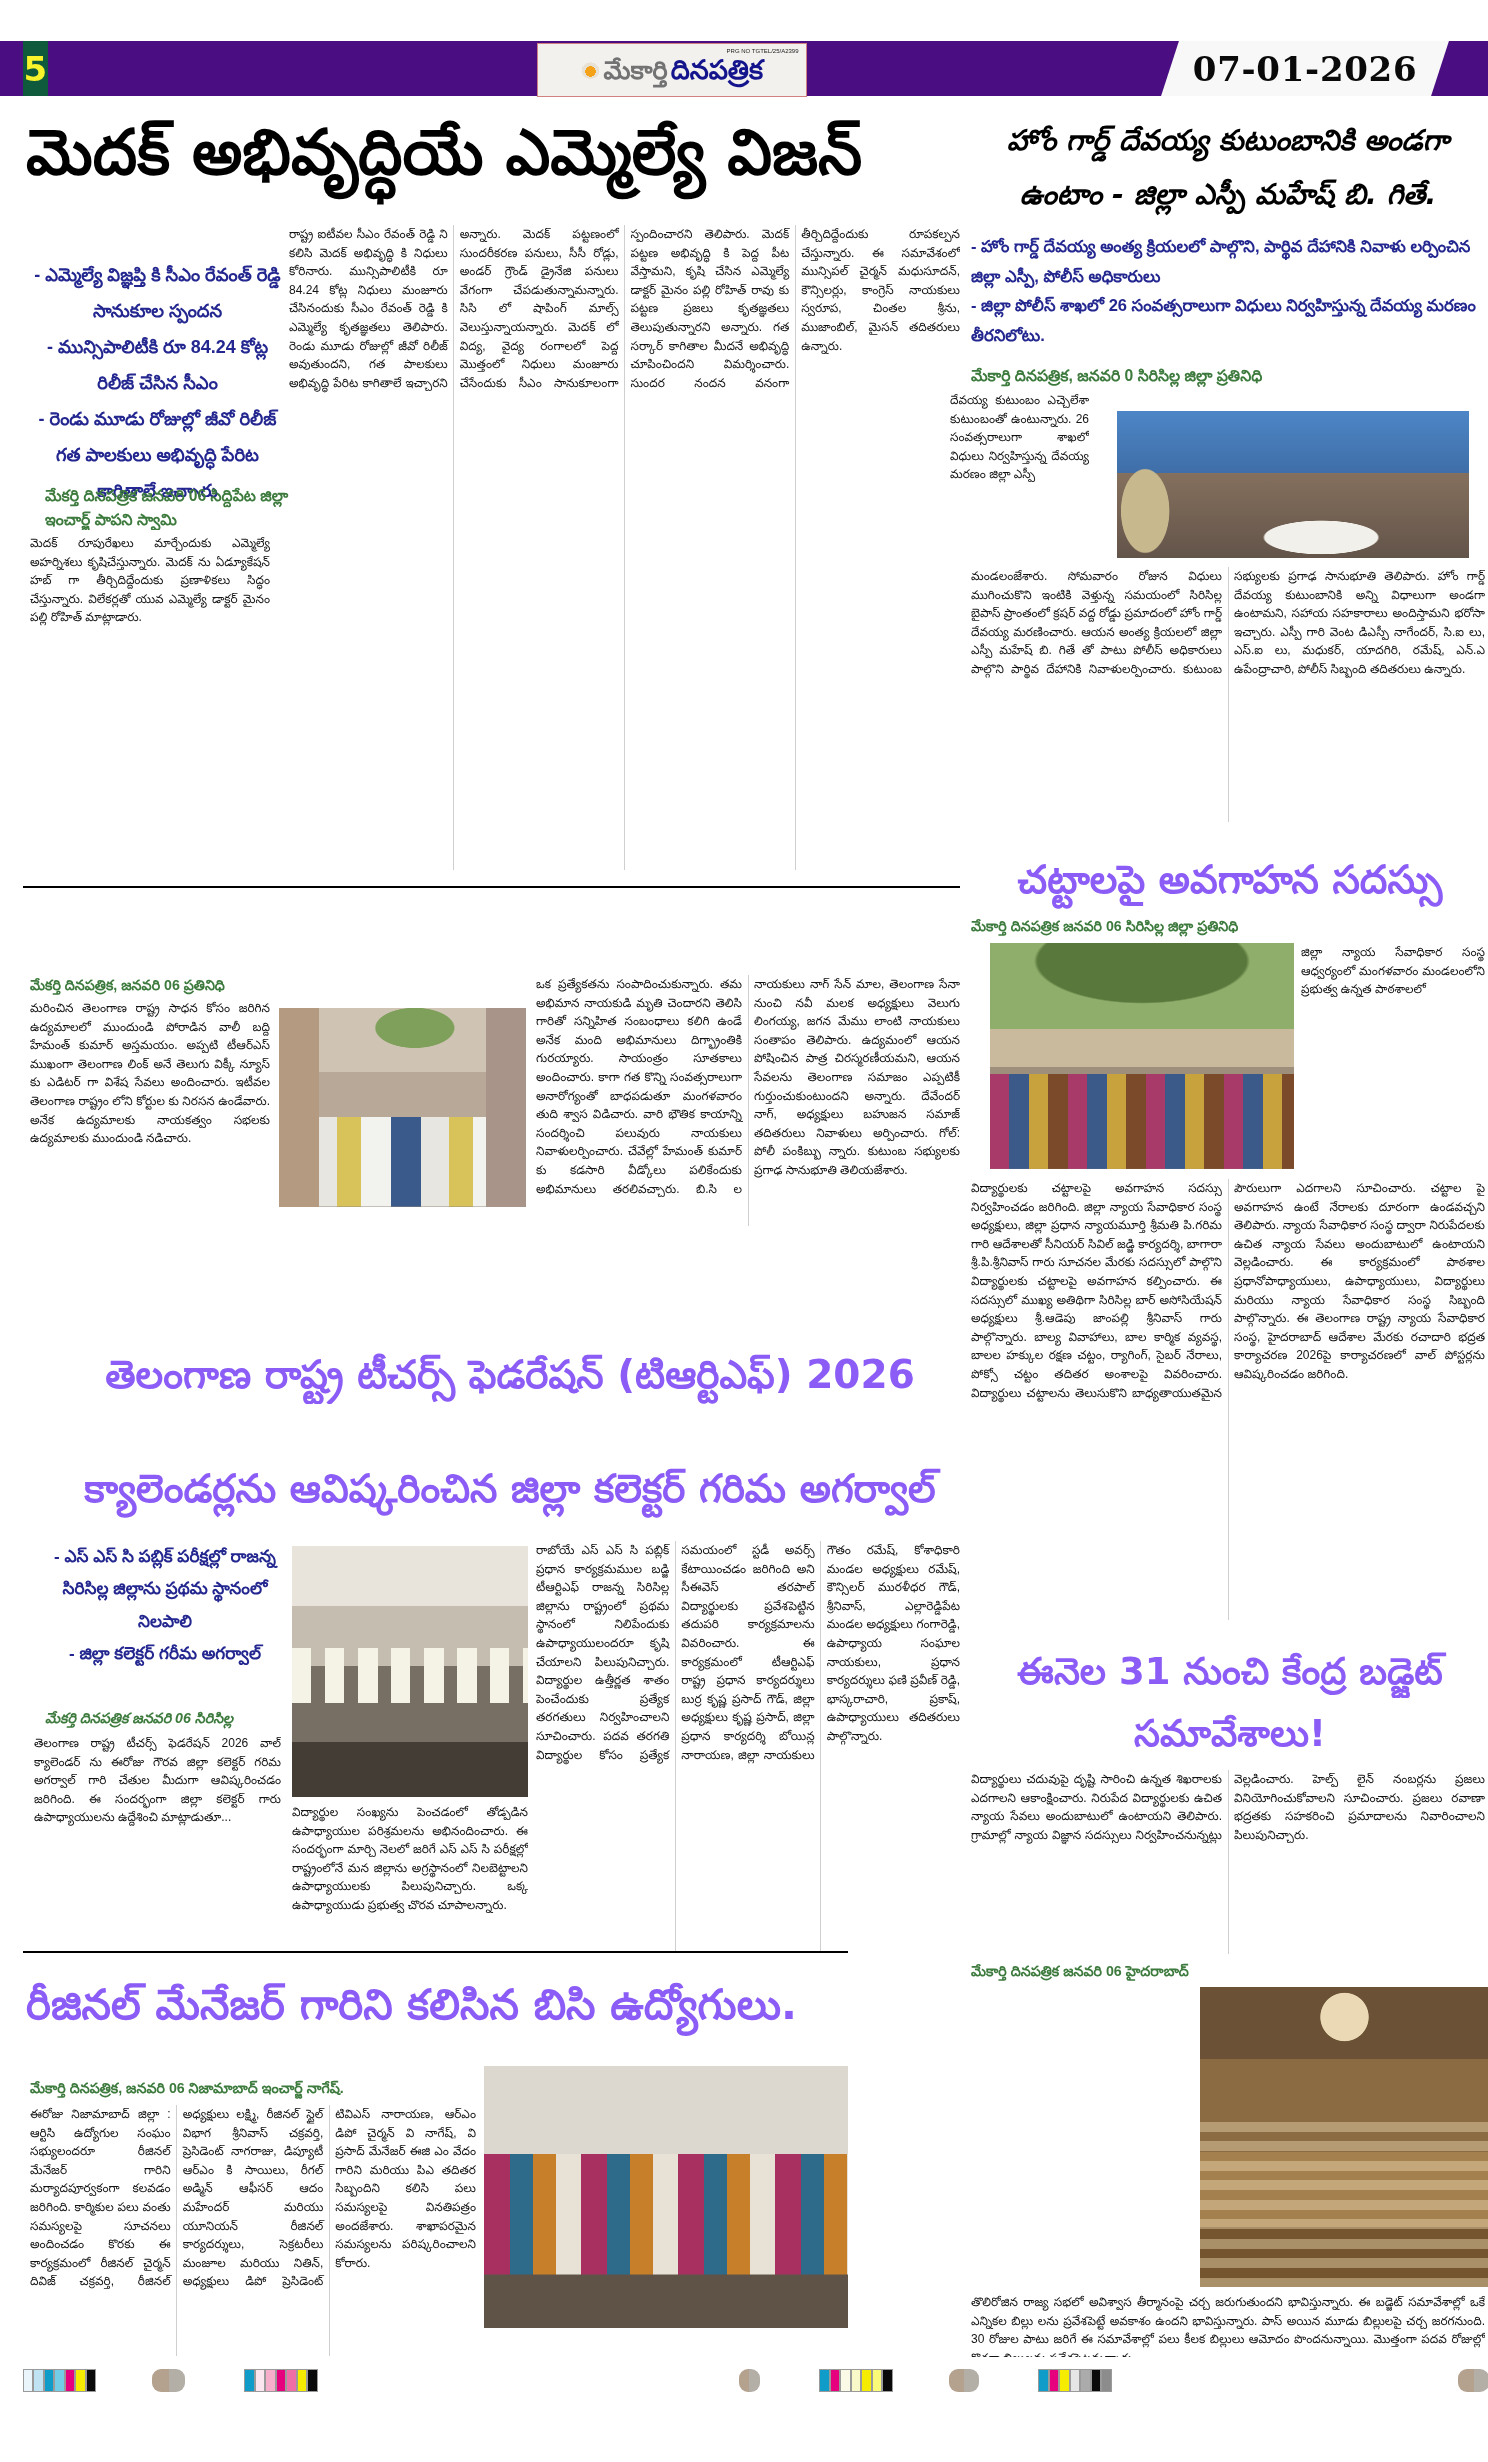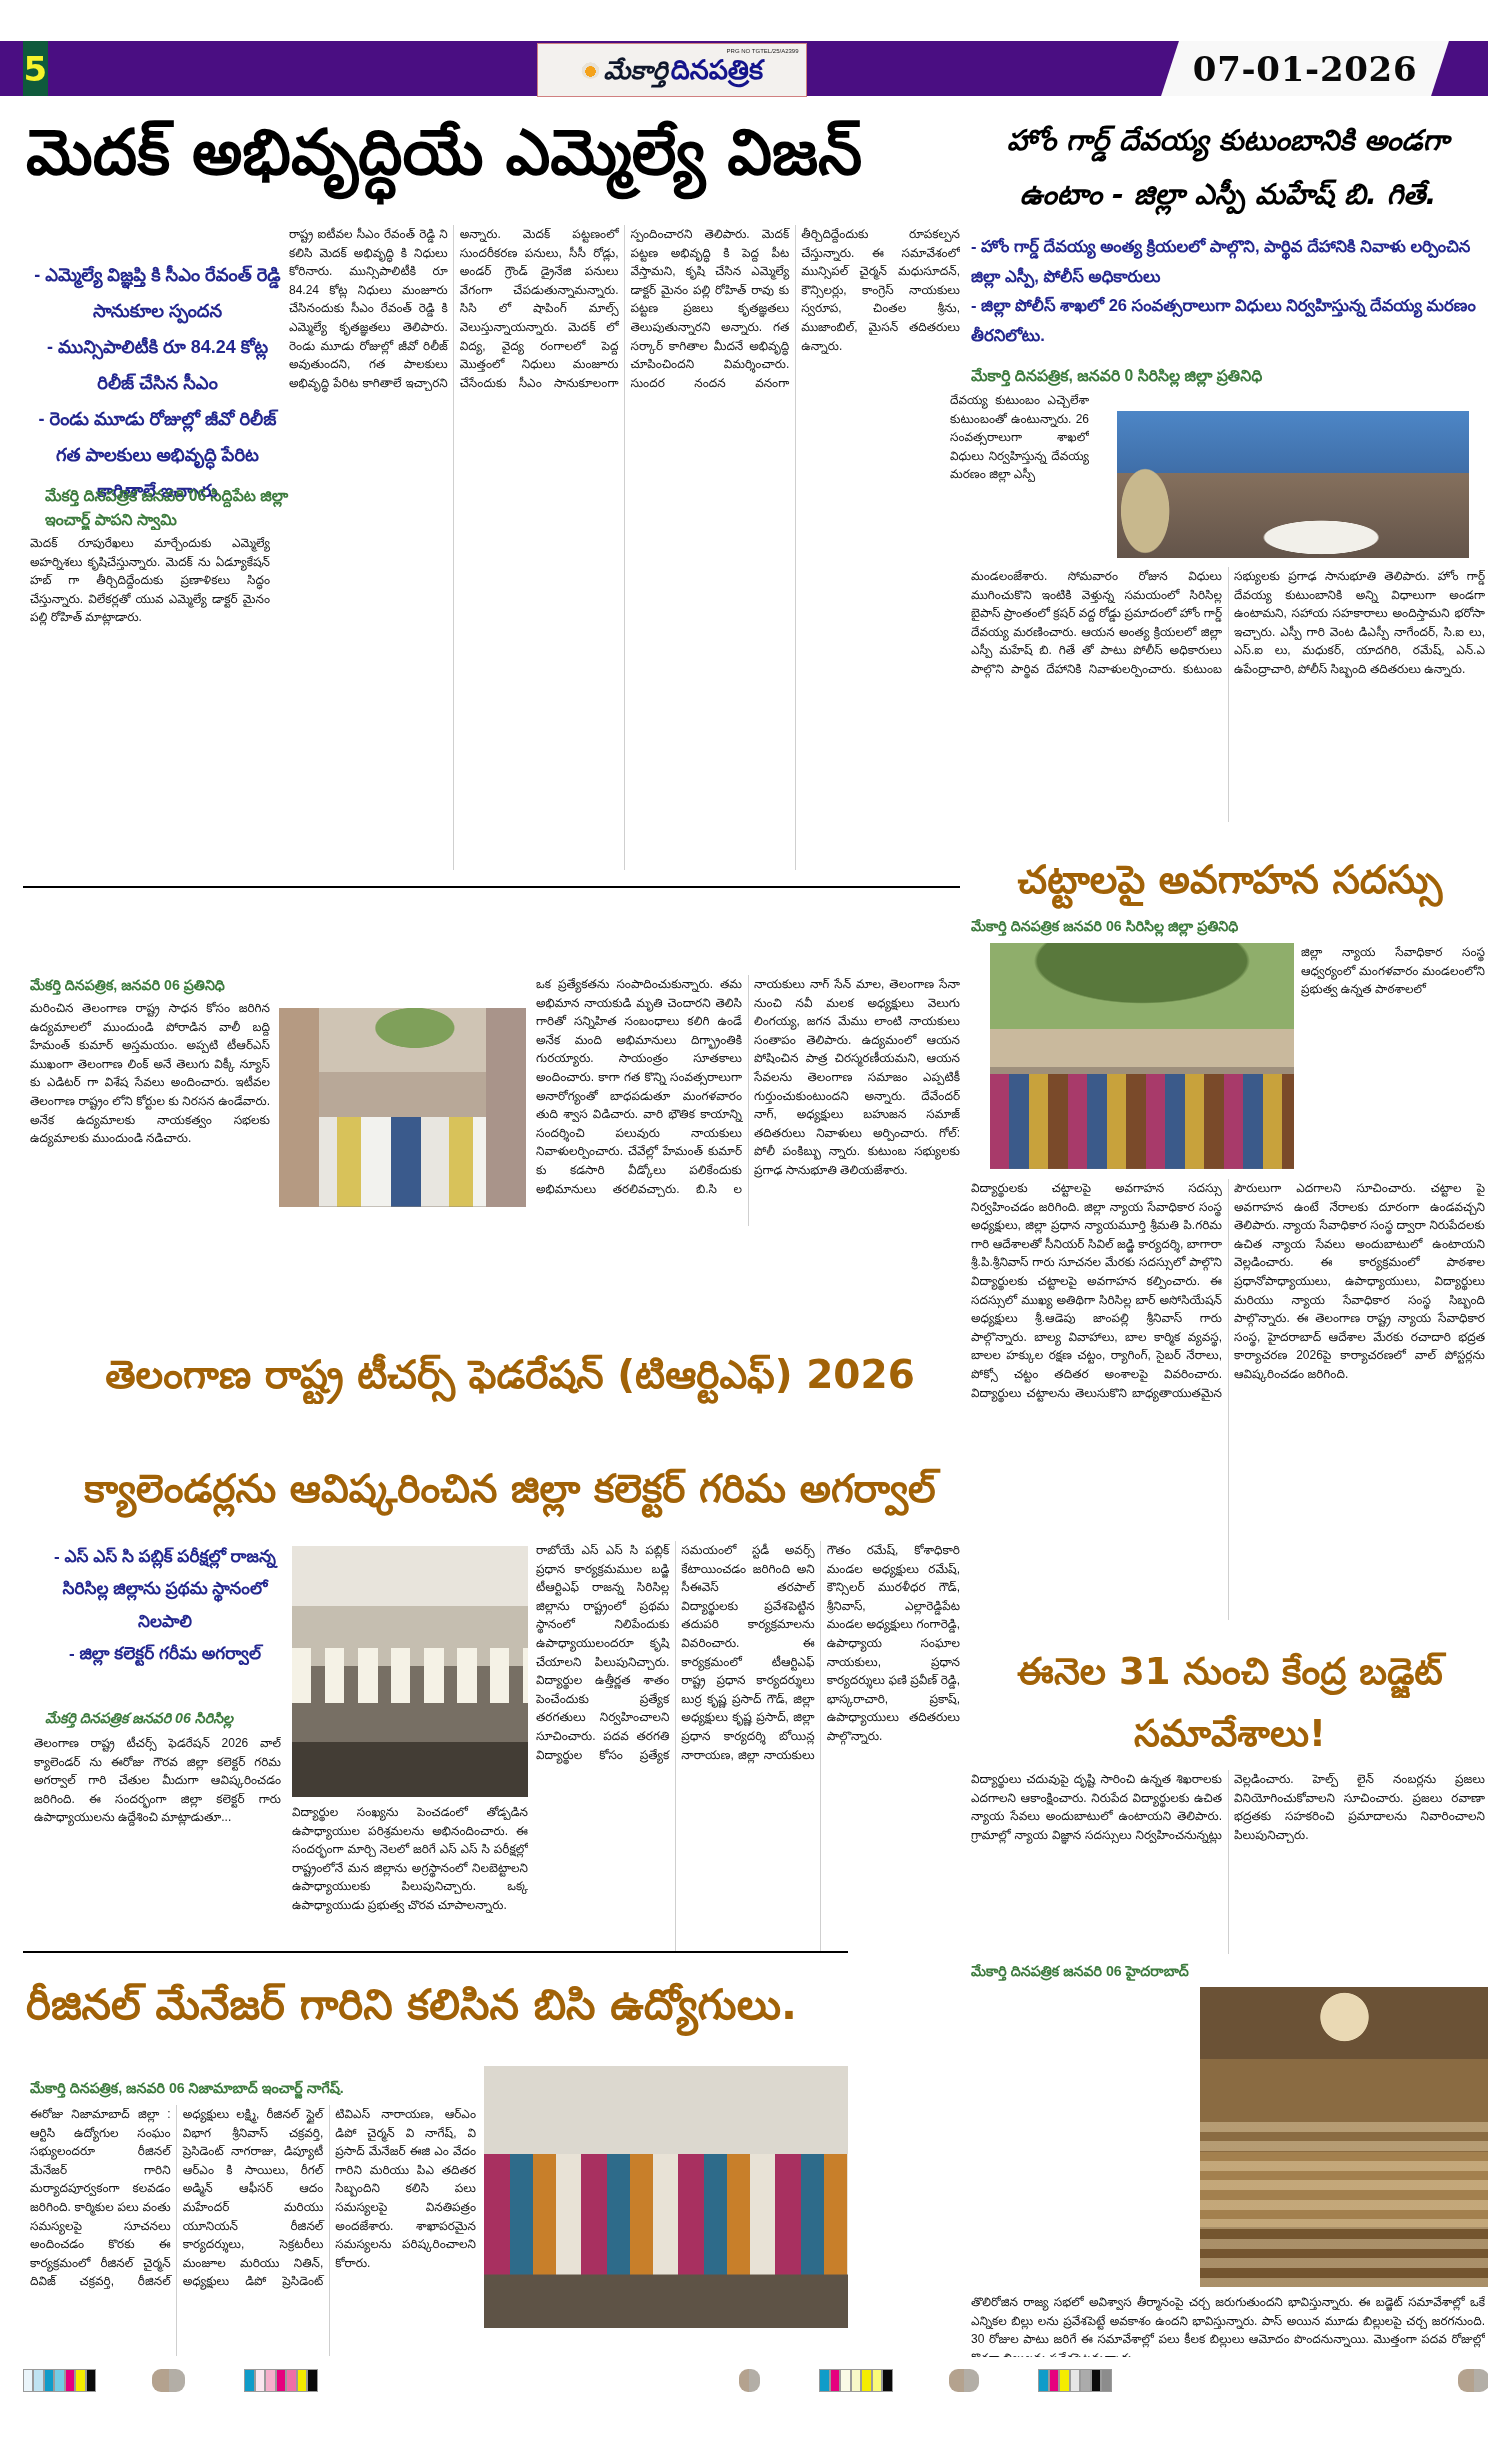--- a/index.html
+++ b/index.html
@@ -9,32 +9,32 @@
   .band{position:absolute;left:0;top:41px;width:1488px;height:55px;background:#4a0e82;}
   .pagenum{position:absolute;left:22.5px;top:41px;width:25.5px;height:55px;background:#0f5a3c;
            color:#f8f32b;font-size:34px;font-weight:bold;display:flex;align-items:center;justify-content:center;
            font-family:"DejaVu Sans", sans-serif;}
   .masthead{position:absolute;left:537px;top:43px;width:268px;height:52px;background:#f3f1ee;
             border:0.7px solid #d08080;display:flex;flex-direction:column;align-items:center;justify-content:center;overflow:hidden;}
   .masthead .reg{font-size:6px;color:#222;line-height:1;align-self:flex-end;margin-right:7.5px;}
   .mastline{display:flex;align-items:baseline;gap:3px;}
   .sunburst{width:19.5px;height:19.5px;border-radius:50%;
             background:radial-gradient(circle at 50% 60%, #f4a21a 0 35%, #e8e2d6 36% 60%, rgba(0,0,0,0) 61%);}
-  .mast1{font-size:25.5px;font-weight:bold;color:#0f172a;text-shadow:0 0 0.7px #fff;font-family:"DejaVu Sans", sans-serif;font-style:italic;}
+  .mast1{font-size:25.5px;font-weight:bold;color:#737373;text-shadow:0 0 0.7px #fff;font-family:"DejaVu Sans", sans-serif;}
   .mast2{font-size:27px;font-weight:bold;color:#14148c;font-family:"DejaVu Sans", sans-serif;}
   .dateplate{position:absolute;left:1170px;top:41px;width:270px;height:55px;background:#f8f8f8;
              transform:skewX(-18deg);display:flex;align-items:center;justify-content:center;}
   .dateplate span{transform:skewX(18deg);font-size:34px;font-weight:bold;color:#0a0a0a;
                   font-family:"DejaVu Serif", serif;letter-spacing:0.7px;}
   
   .h-main{position:absolute;left:26px;top:106px;width:934px;height:120px;overflow:hidden;
           font-family:"DejaVu Sans", sans-serif;font-weight:900;font-size:63px;line-height:1.5;color:#000;white-space:nowrap;}
   .h-right{position:absolute;left:971px;top:114px;width:514px;height:120px;overflow:hidden;text-align:center;
            font-family:"DejaVu Sans", sans-serif;font-weight:bold;font-size:28.5px;line-height:1.9;color:#000;font-style:italic;}
-  .h2{position:absolute;font-family:"DejaVu Sans", sans-serif;font-weight:900;color:#a16207;overflow:hidden;white-space:nowrap;}
+  .h2{position:absolute;font-family:"DejaVu Sans", sans-serif;font-weight:900;color:#8b5cf6;overflow:hidden;white-space:nowrap;}
   .bullets{color:#23278f;font-weight:bold;text-align:center;font-size:18px;line-height:2.0;overflow:hidden;}
   .dateline{color:#3d7a3d;font-size:15.7px;line-height:1.5;font-weight:bold;overflow:hidden;}
   .body-text{font-size:12px;line-height:1.55;text-align:justify;color:#141414;overflow:hidden;}
   .cols2{column-count:2;column-gap:12px;column-rule:0.7px solid #cfcfcf;}
   .cols3{column-count:3;column-gap:12px;column-rule:0.7px solid #cfcfcf;}
   .cols4{column-count:4;column-gap:12px;column-rule:0.7px solid #cfcfcf;}
   .abs{position:absolute;}
   .hrule{position:absolute;background:#000;height:2.2px;}
   
   .photo{position:absolute;overflow:hidden;background:#999;}

